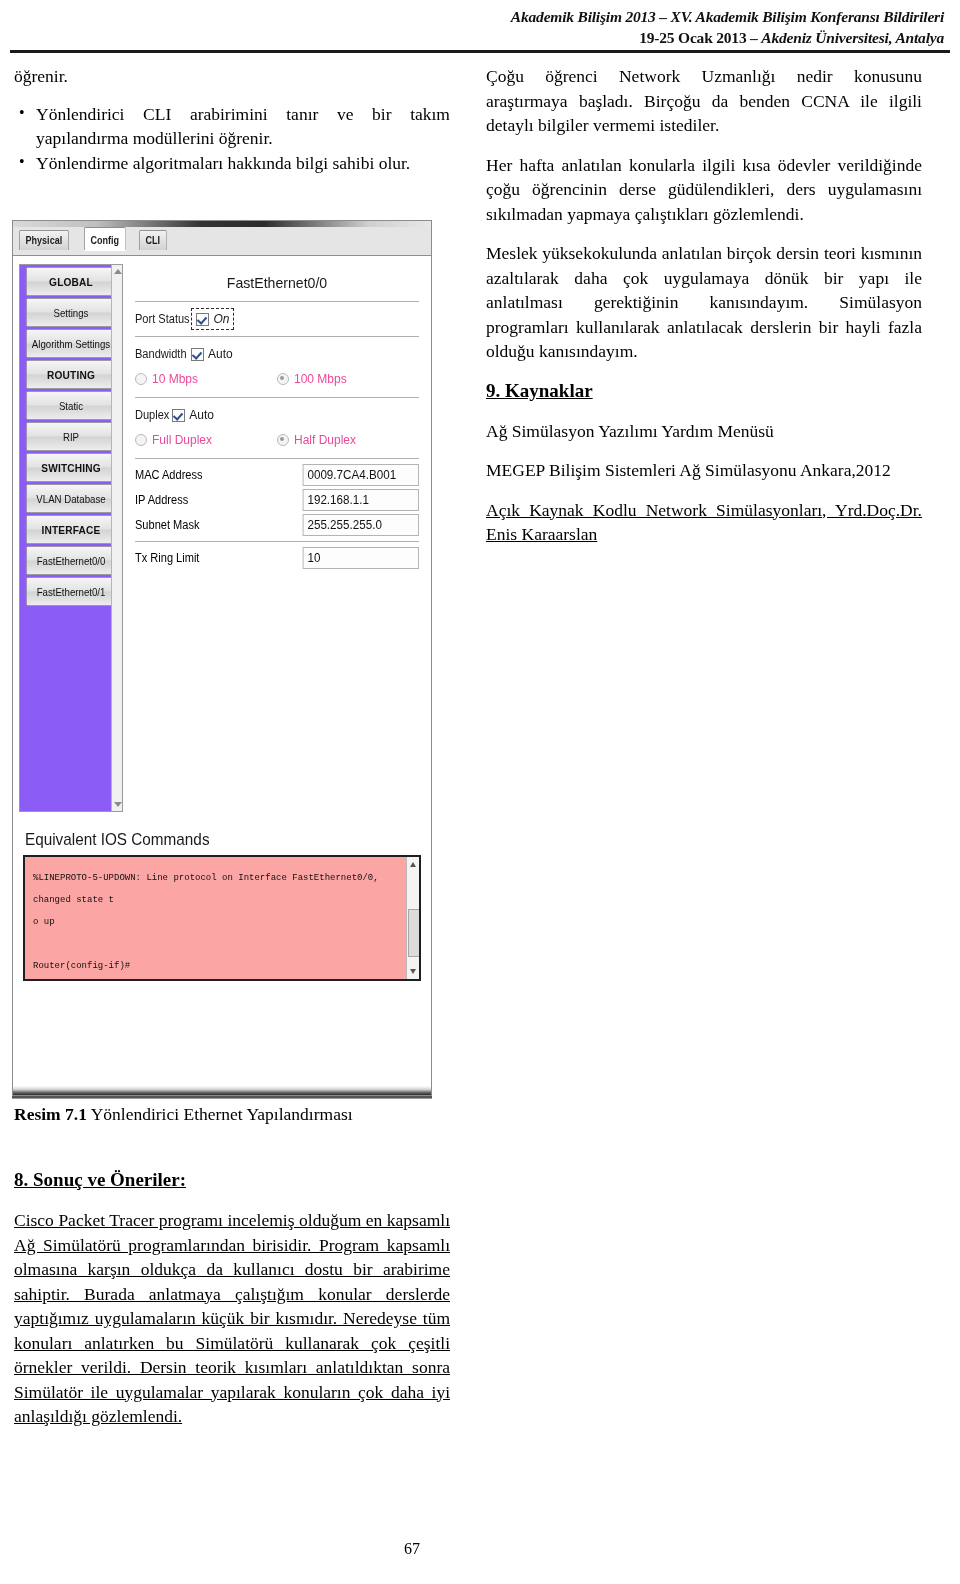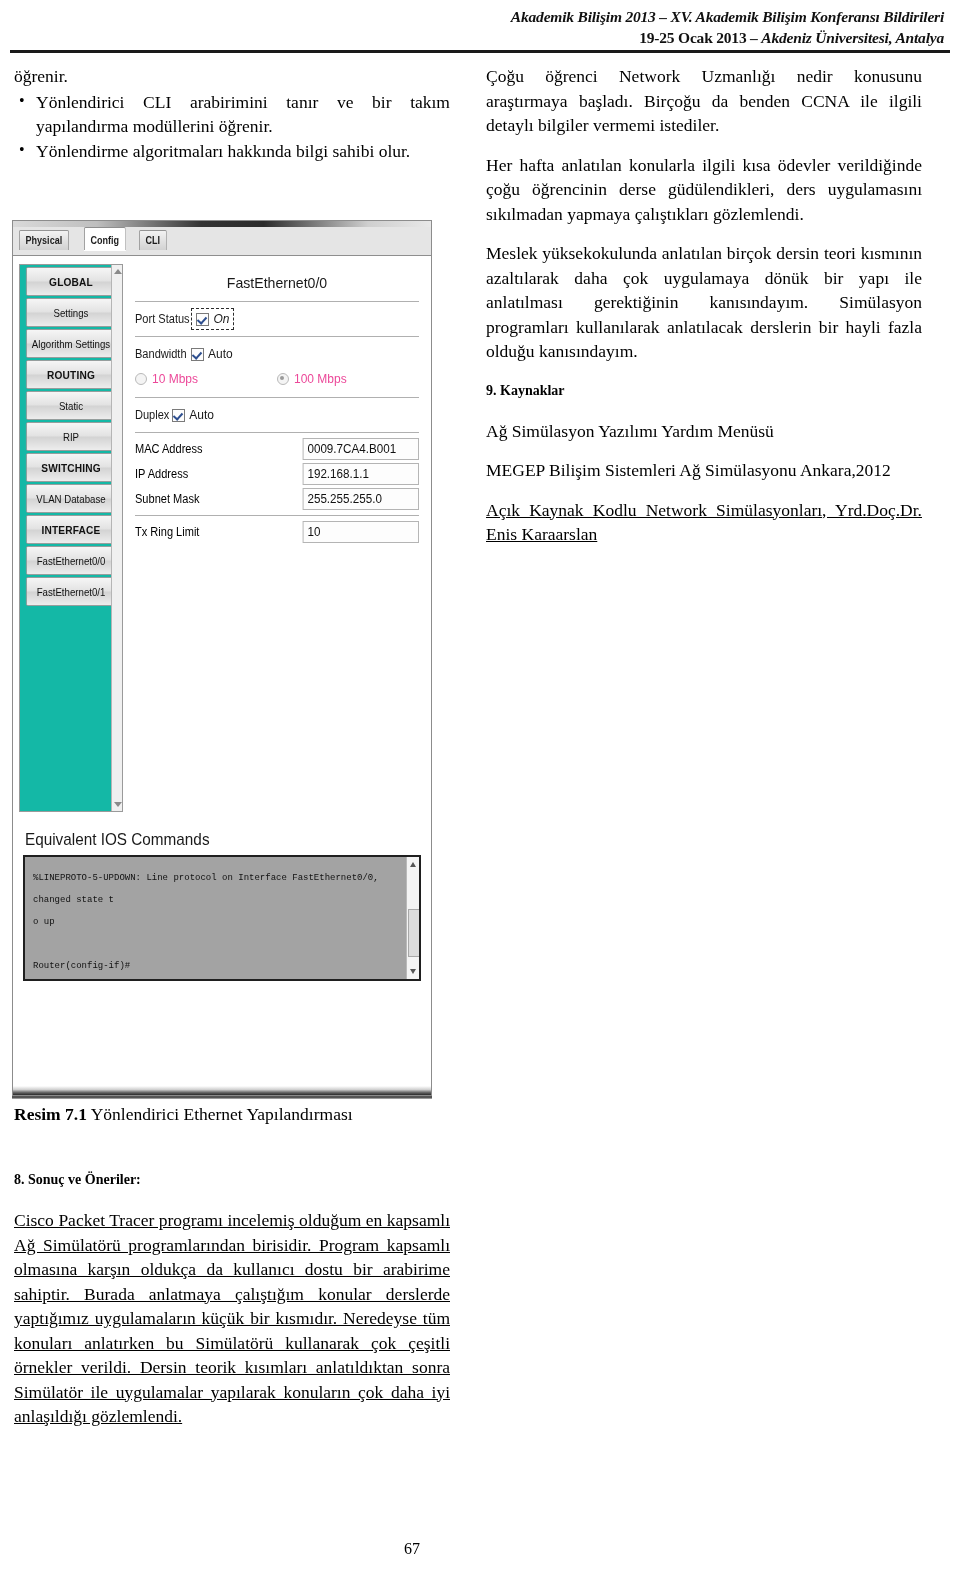--- a/index.html
+++ b/index.html
@@ -81,28 +81,29 @@
   ul.bullets li::before {
     content: "\2022";
     position: absolute;
     left: -17px;
     top: -1px;
     font-size: 16px;
   }
   .plainline {
     font-size: 17.5px;
     line-height: 24.5px;
-    margin: 0 0 1px 0;
+    margin: 0 0 13px 0;
   }
 
   h3.section {
-    font-size: 14px;
+    font-size: 19px;
     font-weight: bold;
     margin: 0 0 16px 0;
     line-height: 24px;
+    text-decoration: underline;
   }
 
   
   .shot {
     position: absolute;
     left: 12px;
     top: 220px;
     width: 420px;
     height: 876px;
     background: #ffffff;
@@ -152,21 +153,21 @@
     display: flex;
     padding: 8px 6px 4px 6px;
     height: 560px;
     box-sizing: border-box;
   }
 
   
   .navpane {
     width: 104px;
     border: 1px solid #9a9a9a;
-    background: #14b8a6;
+    background: #8b5cf6;
     position: relative;
     display: flex;
     flex-direction: column;
     box-sizing: border-box;
     padding: 2px 2px 12px 2px;
   }
   .navbtn {
     height: 29px;
     margin-bottom: 2px;
     background: linear-gradient(to bottom,#f6f6f6 0%,#e2e2e2 48%,#d3d3d3 52%,#ededed 100%);
@@ -303,21 +304,21 @@
   .ios-title {
     font-size: 17px;
     color: #1a1a1a;
     margin: 14px 0 5px 2px;
     transform: scaleX(0.9);
     transform-origin: left center;
   }
   .ios-box {
     position: relative;
     border: 2px solid #1f1f1f;
-    background: #a3a3a3;
+    background: #fca5a5;
     height: 126px;
     padding: 10px 22px 6px 8px;
     box-sizing: border-box;
     font-family: "Liberation Mono", monospace;
     font-size: 9px;
     line-height: 22px;
     color: #111;
     overflow: hidden;
   }
   .ios-box .sb {
@@ -471,20 +472,30 @@
       <div class="hr"></div>
 
       <div class="row">
         <span class="lbl">Duplex</span>
         <span class="chk">
           <span class="box"></span>
           <span>Auto</span>
         </span>
       </div>
 
+      <div class="radiorow">
+        <span class="opt">
+          <span class="rb"></span>
+          <span>Full Duplex</span>
+        </span>
+        <span class="opt">
+          <span class="rb sel"></span>
+          <span>Half Duplex</span>
+        </span>
+      </div>
 
       <div class="hr"></div>
 
       <div class="fieldrow">
         <span class="lbl">MAC Address</span>
         <span class="txtbox">0009.7CA4.B001</span>
       </div>
       <div class="fieldrow">
         <span class="lbl">IP Address</span>
         <span class="txtbox">192.168.1.1</span>

